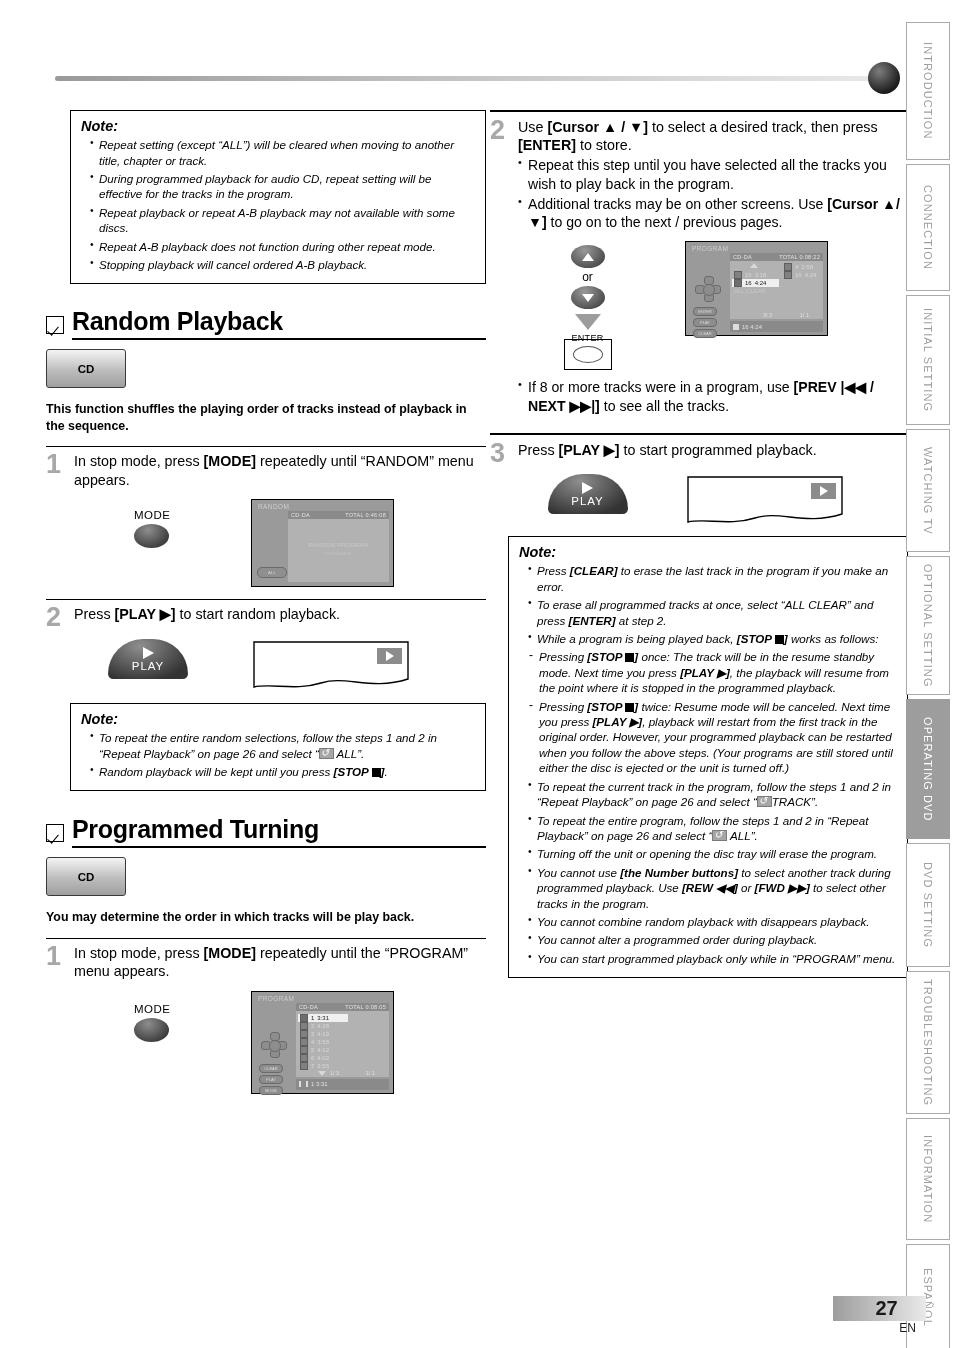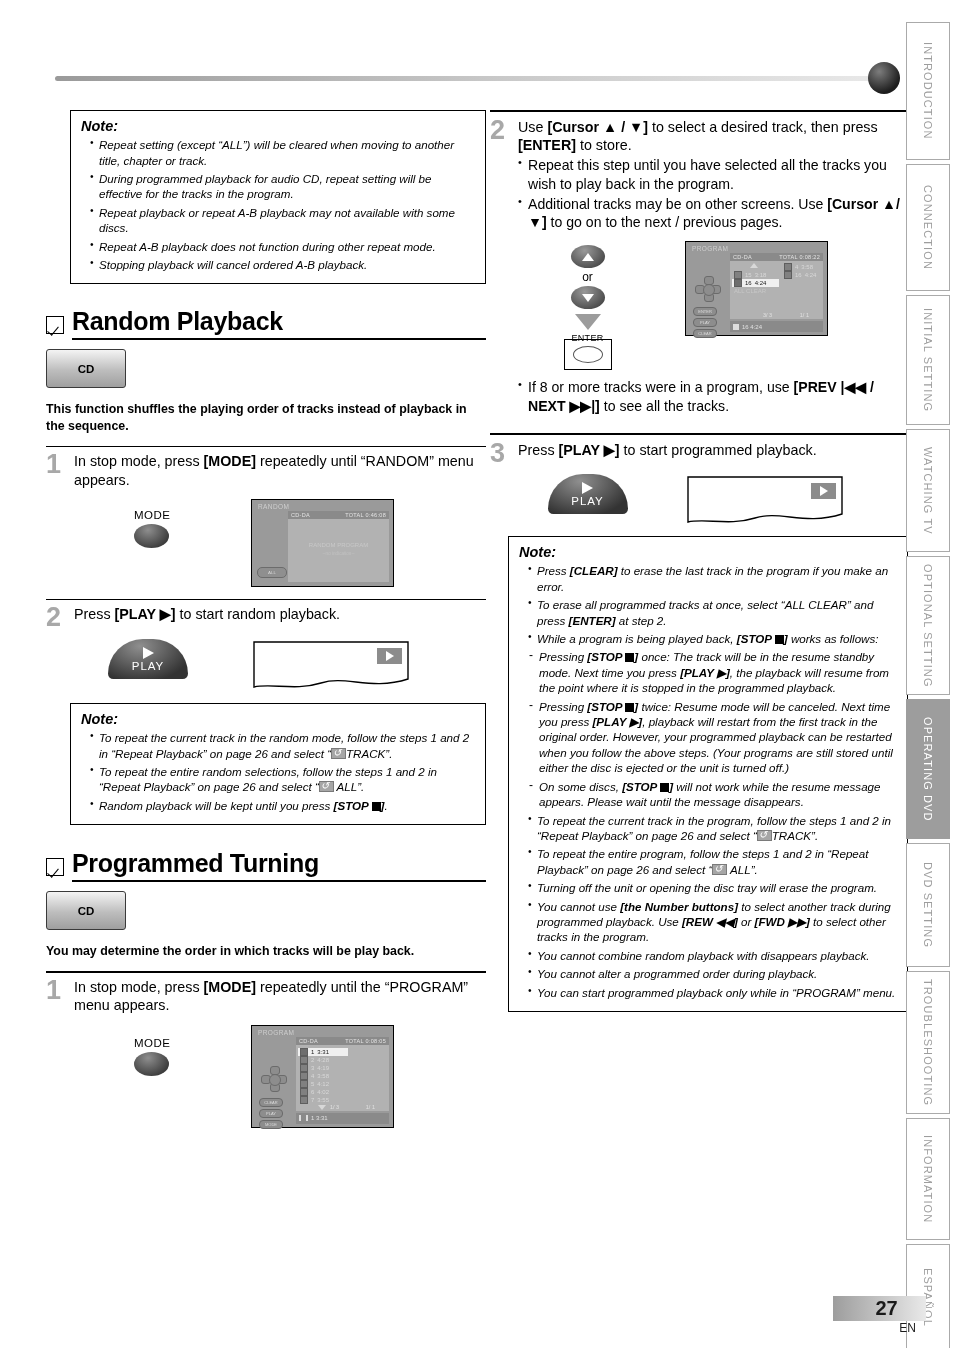--- a/index.html
+++ b/index.html
@@ -204,21 +204,20 @@
         <div class="tv-badge">
             <span class="tri"></span>
           </div>
       </div>
     </div>
   </div>
 
   <div class="notebox" style="margin-top:12px;margin-left:24px;width:416px;">
     <div class="note-title">Note:</div>
     <ul>
-      <li><i>To repeat the current track in the random mode, follow the steps 1 and 2 in “Repeat Playback” on page 26 and select “<span class="rep-ic"></span>TRACK”.</i></li>
       <li><i>To repeat the entire random selections, follow the steps 1 and 2 in “Repeat Playback” on page 26 and select “<span class="rep-ic"></span> ALL”.</i></li>
       <li><i>Random playback will be kept until you press <b>[STOP <span class="stopsq"></span>]</b>.</i></li>
     </ul>
   </div>
 
   <div style="margin-top:26px;">
     <div class="sec-head">
       <span class="chk"></span>
       <div class="sec-title">Programmed Turning</div>
     </div>
@@ -421,21 +420,20 @@
   </div>
 
   <div class="notebox" style="margin-top:10px;width:400px;margin-left:18px;">
     <div class="note-title">Note:</div>
     <ul>
       <li><i>Press <b>[CLEAR]</b> to erase the last track in the program if you make an error.</i></li>
       <li><i>To erase all programmed tracks at once, select “ALL CLEAR” and press <b>[ENTER]</b> at step 2.</i></li>
       <li><i>While a program is being played back, <b>[STOP <span class="stopsq"></span>]</b> works as follows:</i></li>
       <li class="dash"><i>Pressing <b>[STOP <span class="stopsq"></span>]</b> once: The track will be in the resume standby mode.  Next time you press <b>[PLAY ▶]</b>, the playback will resume from the point where it is stopped in the programmed playback.</i></li>
       <li class="dash"><i>Pressing <b>[STOP <span class="stopsq"></span>]</b> twice: Resume mode will be canceled. Next time you press <b>[PLAY ▶]</b>, playback will restart from the first track in the original order. However, your programmed playback can be restarted when you follow the above steps. (Your programs are still stored until either the disc is ejected or the unit is turned off.)</i></li>
-      <li class="dash"><i>On some discs, <b>[STOP <span class="stopsq"></span>]</b> will not work while the resume message appears. Please wait until the message disappears.</i></li>
       <li><i>To repeat the current track in the program, follow the steps 1 and 2 in “Repeat Playback” on page 26 and select “<span class="rep-ic"></span>TRACK”.</i></li>
       <li><i>To repeat the entire program, follow the steps 1 and 2 in “Repeat Playback” on page 26 and select “<span class="rep-ic"></span> ALL”.</i></li>
       <li><i>Turning off the unit or opening the disc tray will erase the program.</i></li>
       <li><i>You cannot use <b>[the Number buttons]</b> to select another track during programmed playback. Use <b>[REW ◀◀]</b> or <b>[FWD ▶▶]</b> to select other tracks in the program.</i></li>
       <li><i>You cannot combine random playback with disappears playback.</i></li>
       <li><i>You cannot alter a programmed order during playback.</i></li>
       <li><i>You can start programmed playback only while in “PROGRAM” menu.</i></li>
     </ul>
   </div>
 </div>

